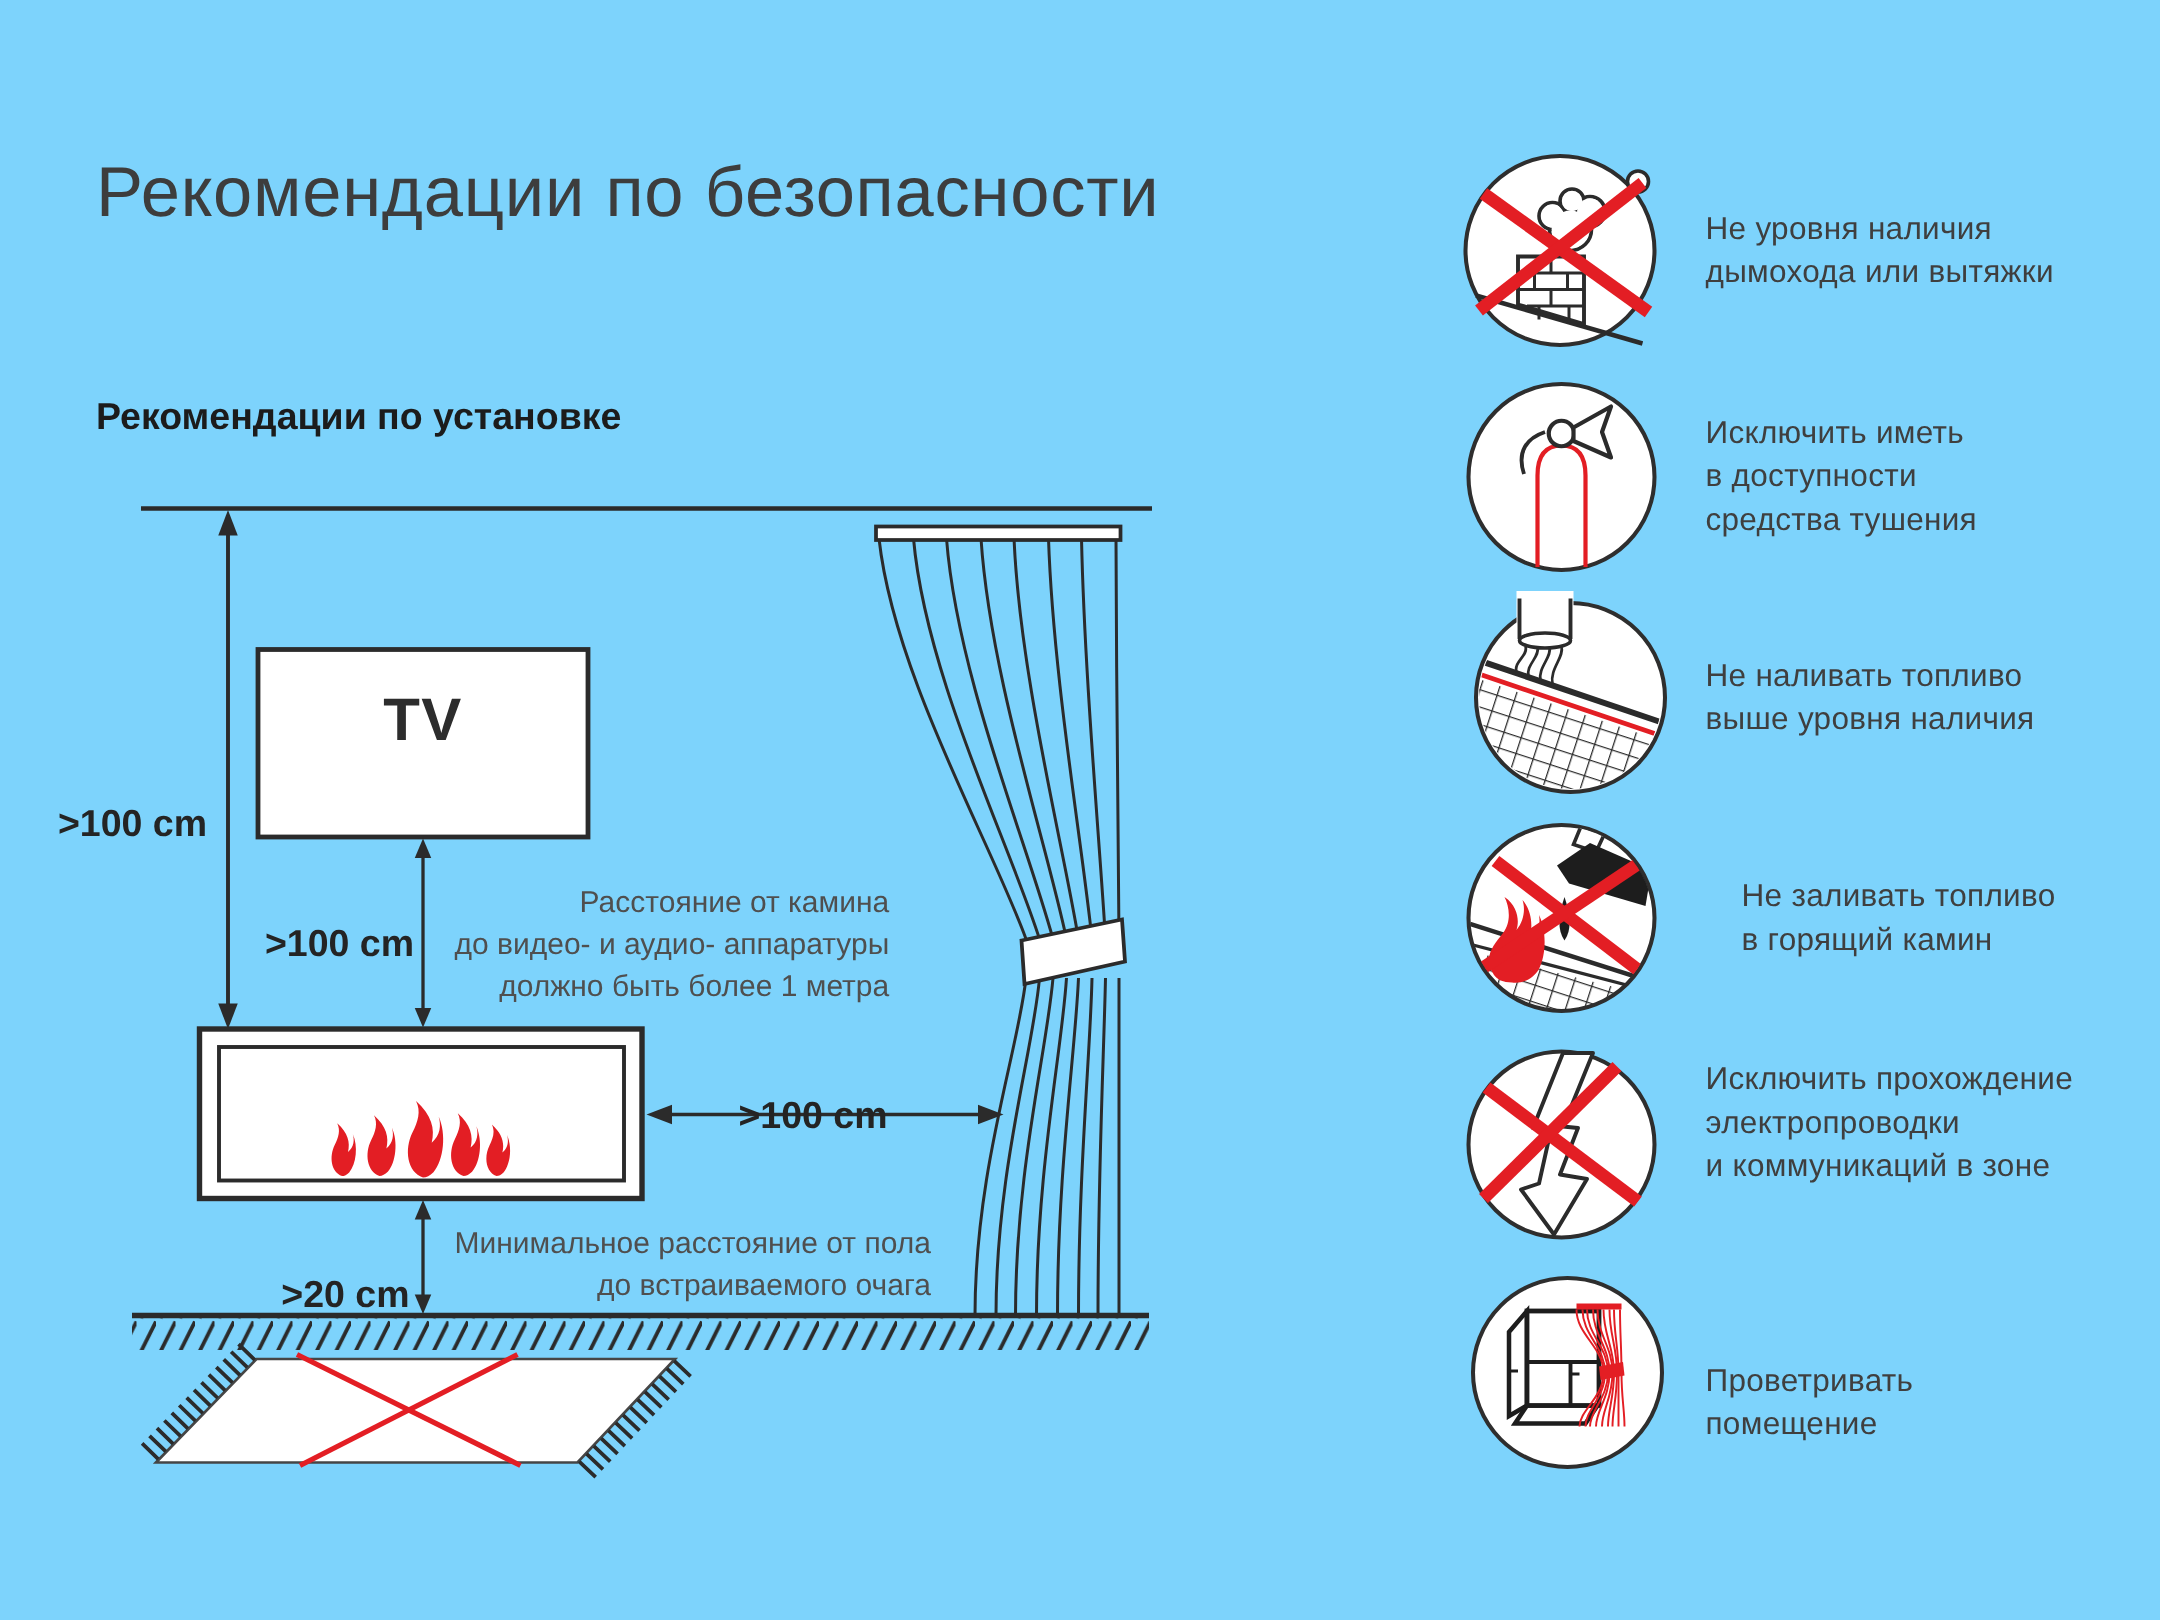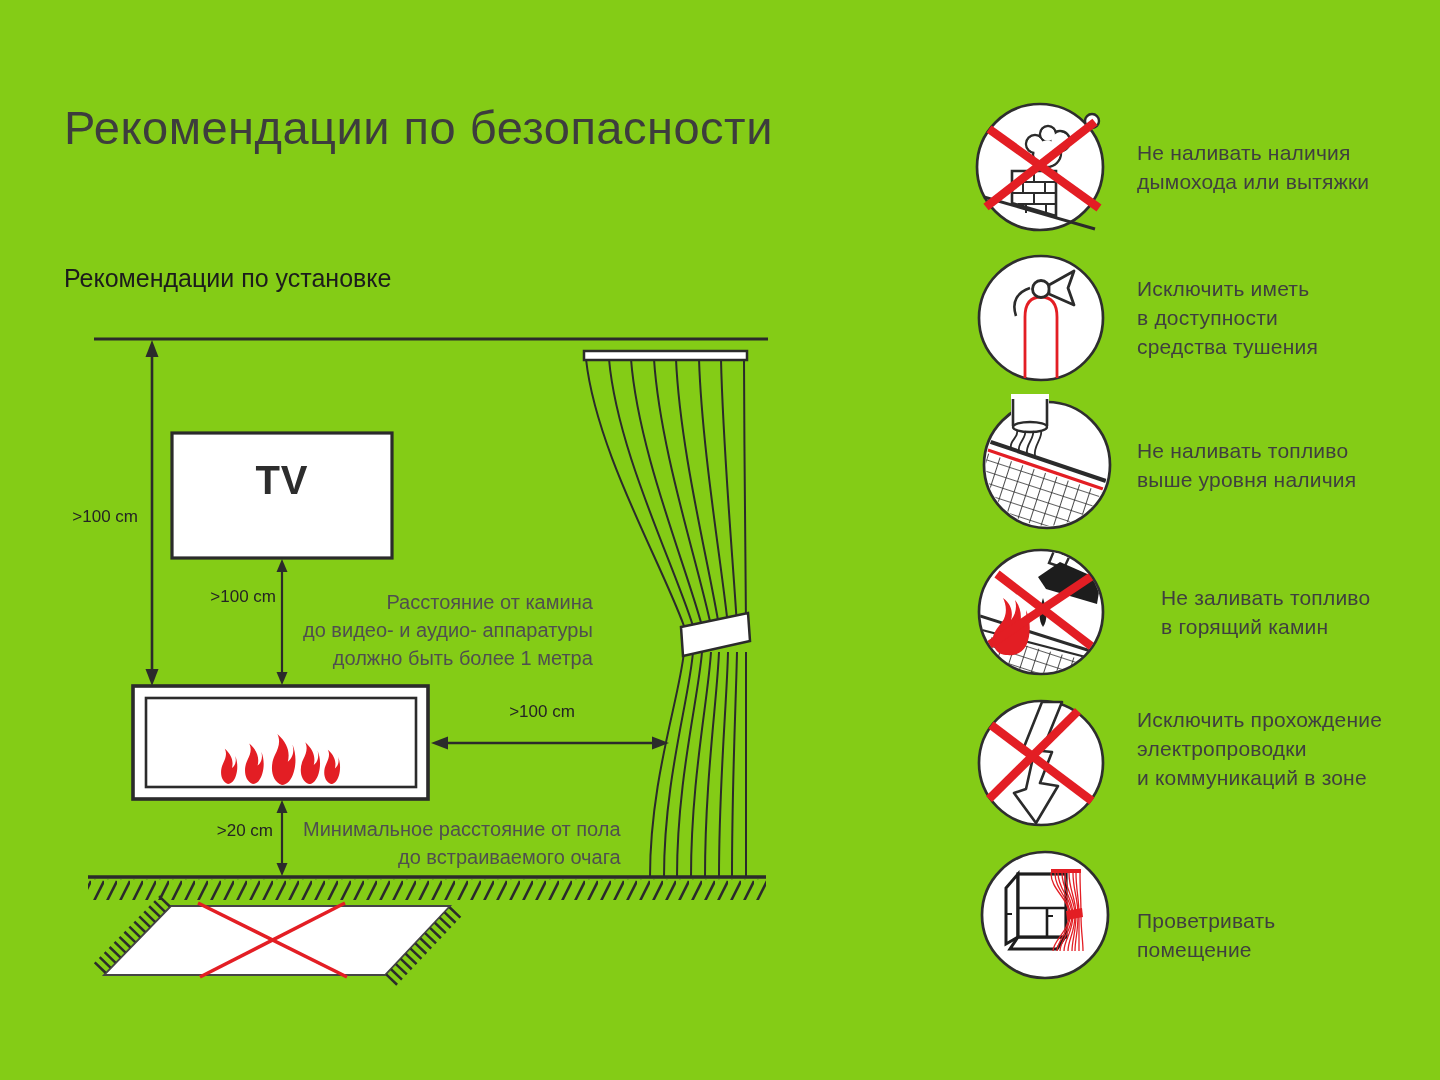--- a/index.html
+++ b/index.html
@@ -1,22 +1,22 @@
 <!DOCTYPE html>
 <html><head>
 <meta charset="utf-8">
 <style>
   html,body{margin:0;padding:0;background:#fff;}
-  .canvas{position:relative;width:1440px;height:1080px;background:#84cc16;overflow:hidden;
+  .canvas{position:relative;width:1440px;height:1080px;background:#7dd3fc;overflow:hidden;
           font-family:"Liberation Sans",sans-serif;color:#3d3d3d;}
   .art{position:absolute;left:0;top:0;width:1440px;height:1080px;}
   .abs{position:absolute;}
   .page-title{left:64px;top:100px;font-size:47px;font-weight:300;letter-spacing:.5px;color:#3d3d3d;}
-  .page-subtitle{left:64px;top:264px;font-size:25px;font-weight:400;color:#1c1c1c;}
-  .dim-label{font-size:17px;font-weight:400;color:#242424;white-space:nowrap;}
+  .page-subtitle{left:64px;top:264px;font-size:25px;font-weight:700;color:#1c1c1c;}
+  .dim-label{font-size:25px;font-weight:700;color:#242424;white-space:nowrap;margin-top:28px;}
   .dim-ceiling{left:30px;top:507px;width:108px;text-align:right;}
   .dim-tv{left:156px;top:587px;width:120px;text-align:right;}
   .dim-curtain{left:462px;top:702px;width:160px;text-align:center;}
   .dim-floor{left:153px;top:821px;width:120px;text-align:right;}
   .note{font-size:20px;line-height:28px;color:#4f4f4f;text-align:right;}
   .note-tv{left:303px;top:588px;}
   .note-floor{left:303px;top:815px;}
   .tv-box-label{left:172px;top:433px;width:220px;height:94px;display:flex;align-items:center;justify-content:center;
                 font-size:40px;font-weight:700;letter-spacing:1px;color:#2d2d2d;}
   .safety-text{left:1137px;font-size:21px;line-height:29px;color:#3f3f3f;letter-spacing:.2px;}
@@ -252,21 +252,21 @@
     <div>Расстояние от камина</div>
     <div>до видео- и аудио- аппаратуры</div>
     <div>должно быть более 1 метра</div>
   </div>
   <div class="abs note note-floor">
     <div>Минимальное расстояние от пола</div>
     <div>до встраиваемого очага</div>
   </div>
 
   <div class="abs safety-text st-1">
-    <div>Не наливать наличия</div>
+    <div>Не уровня наличия</div>
     <div>дымохода или вытяжки</div>
   </div>
   <div class="abs safety-text st-2">
     <div>Исключить иметь</div>
     <div>в доступности</div>
     <div>средства тушения</div>
   </div>
   <div class="abs safety-text st-3">
     <div>Не наливать топливо</div>
     <div>выше уровня наличия</div>

